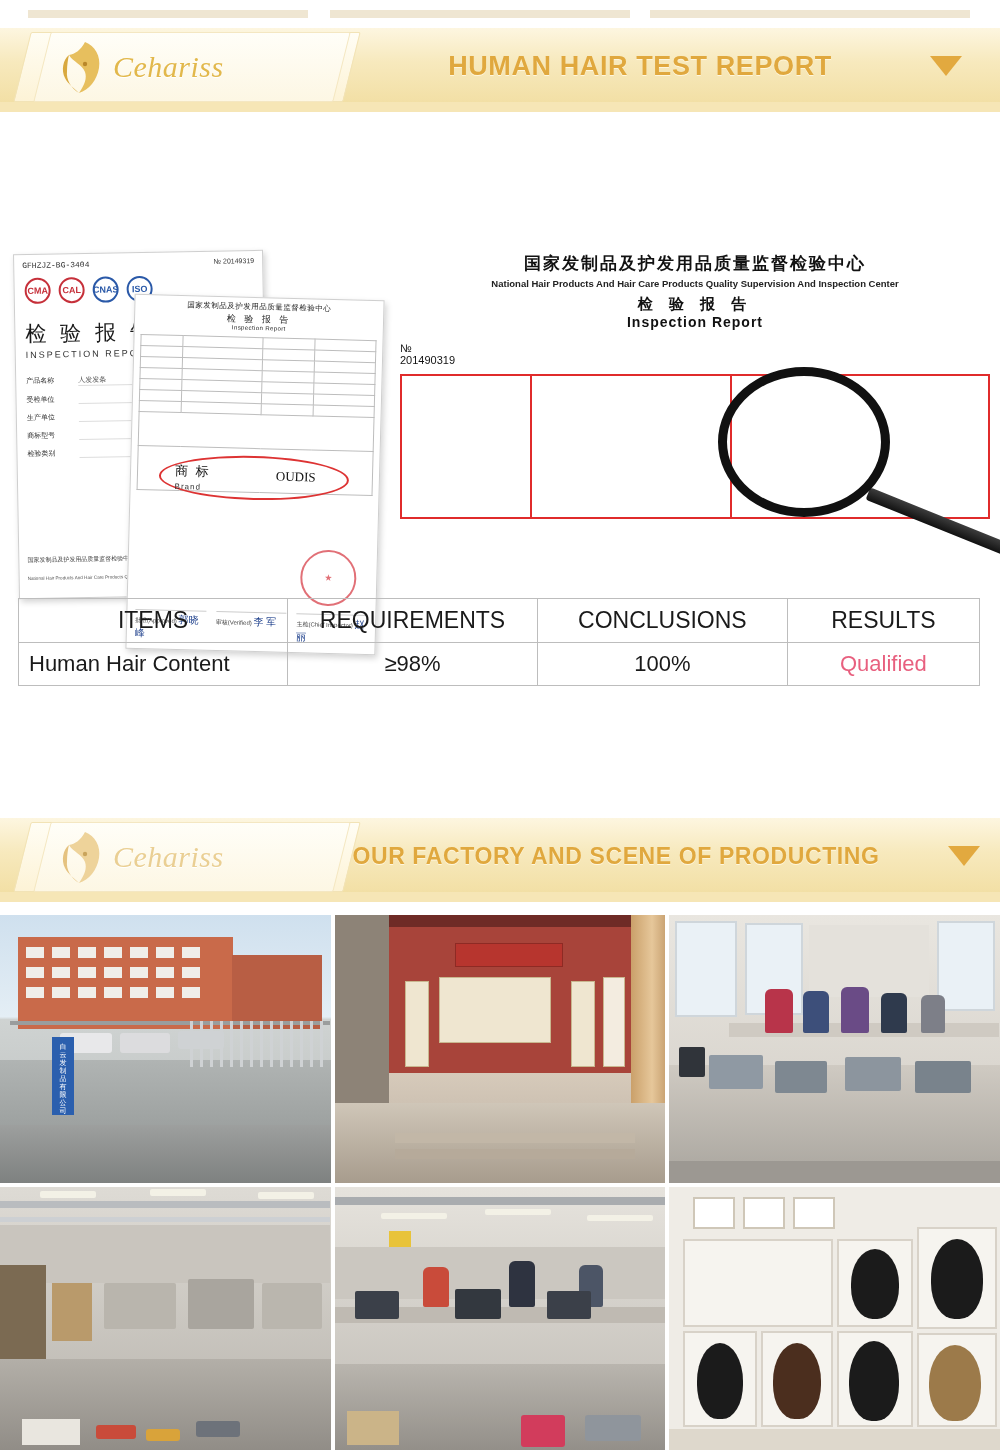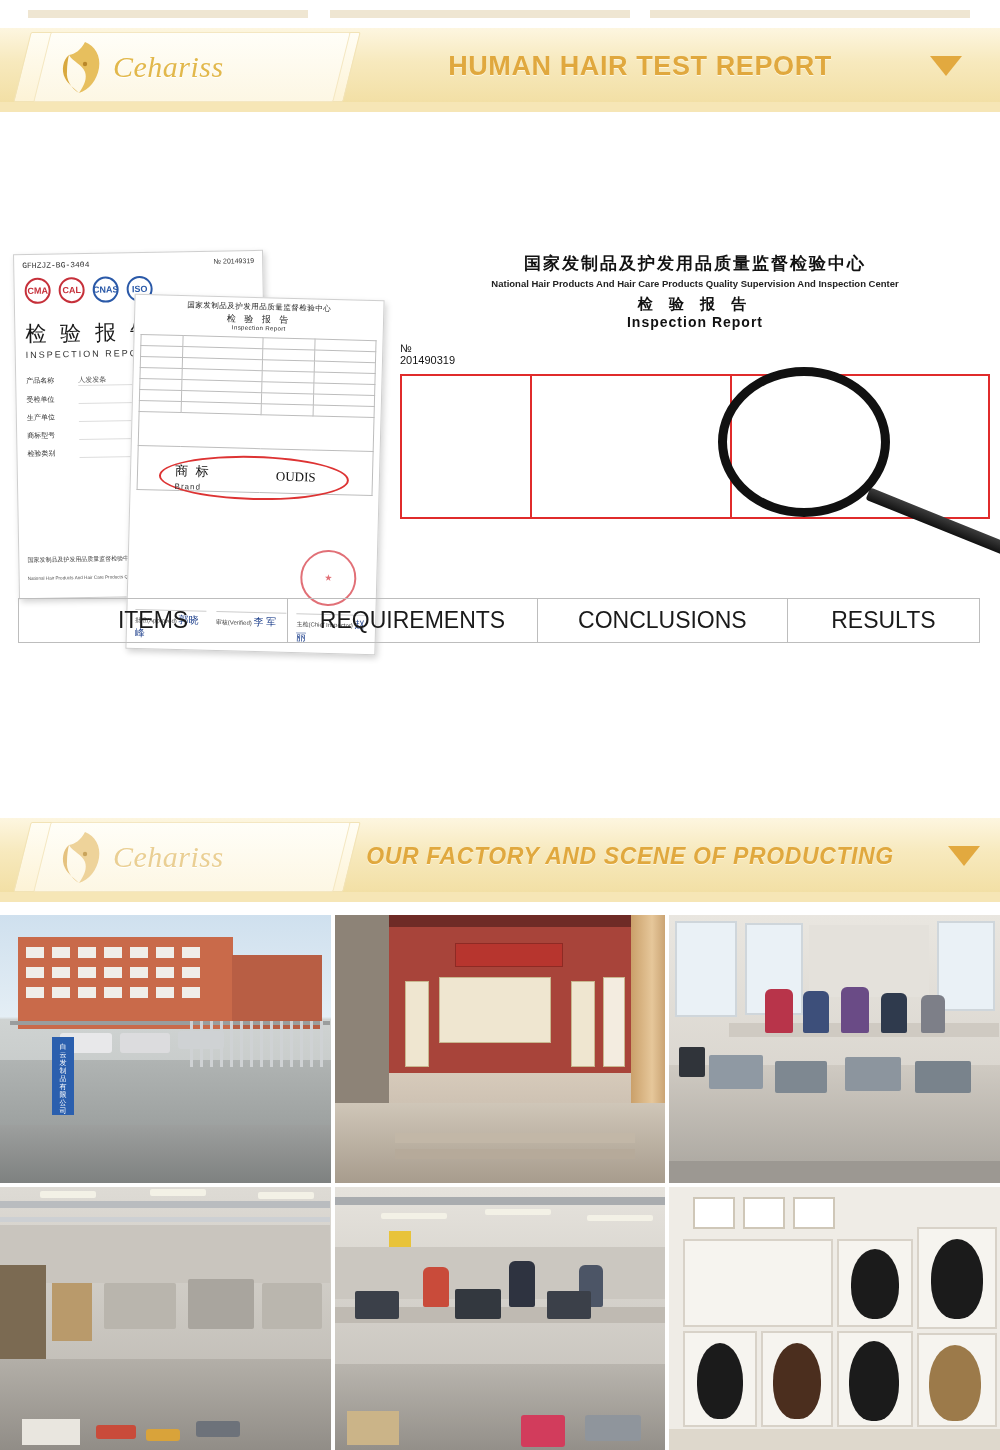--- a/index.html
+++ b/index.html
@@ -385,40 +385,46 @@
           <col class="c3">
           <col class="c4">
         </colgroup>
       <tbody>
           <tr>
         <th>ITEMS</th>
         <th>REQUIREMENTS</th>
         <th>CONCLUSIONS</th>
         <th>RESULTS</th>
       </tr>
+      <tr>
+        <td class="left">Human Hair Content</td>
+        <td>≥98%</td>
+        <td>100%</td>
+        <td class="qual">Qualified</td>
+      </tr>
     </tbody>
       </table>
   </div>
 
   <div class="banner" style="position:absolute;top:790px;left:0;">
     <div class="banner-bg"></div>
     <div class="banner-lower"></div>
     <div class="logo-plate"></div>
     <div class="logo-plate two"></div>
     <div class="logo-wrap">
       <span class="logo-mark">
         <svg width="52" height="58" viewBox="0 0 52 58">
           <path d="M30 4 C40 8 46 18 44 30 C42 42 34 52 24 55 C30 46 32 40 30 34 C27 26 18 24 14 17 C20 16 26 12 30 4 Z" fill="#eed39a"></path>
           <path d="M14 17 C8 22 6 32 10 40 C13 46 19 50 24 55 C16 50 11 42 12 33 C12 27 13 21 14 17 Z" fill="#e5c27f"></path>
           <circle cx="30" cy="26" r="2.2" fill="#c9a45c"></circle>
         </svg>
       </span>
       <span class="logo-text" style="color:#eacf93;">Cehariss</span>
     </div>
-    <div class="banner-title small" style="left:330px;width:600px;font-style:italic;">OUR FACTORY AND SCENE OF PRODUCTING</div>
+    <div class="banner-title small" style="left:316px;width:600px;">OUR FACTORY AND SCENE OF PRODUCTING</div>
     <div class="banner-arrow" style="right:20px;"></div>
   </div>
 
   <div class="grid">
 
     <div class="cell">
       <div class="sky"></div>
       <div class="bldg" style="left:18px;top:22px;width:215px;height:92px;"></div>
       <div class="bldg" style="left:232px;top:40px;width:90px;height:74px;background:#b85e44;"></div>
       <div class="win" style="left:26px;top:32px;width:18px;height:11px;"></div>

